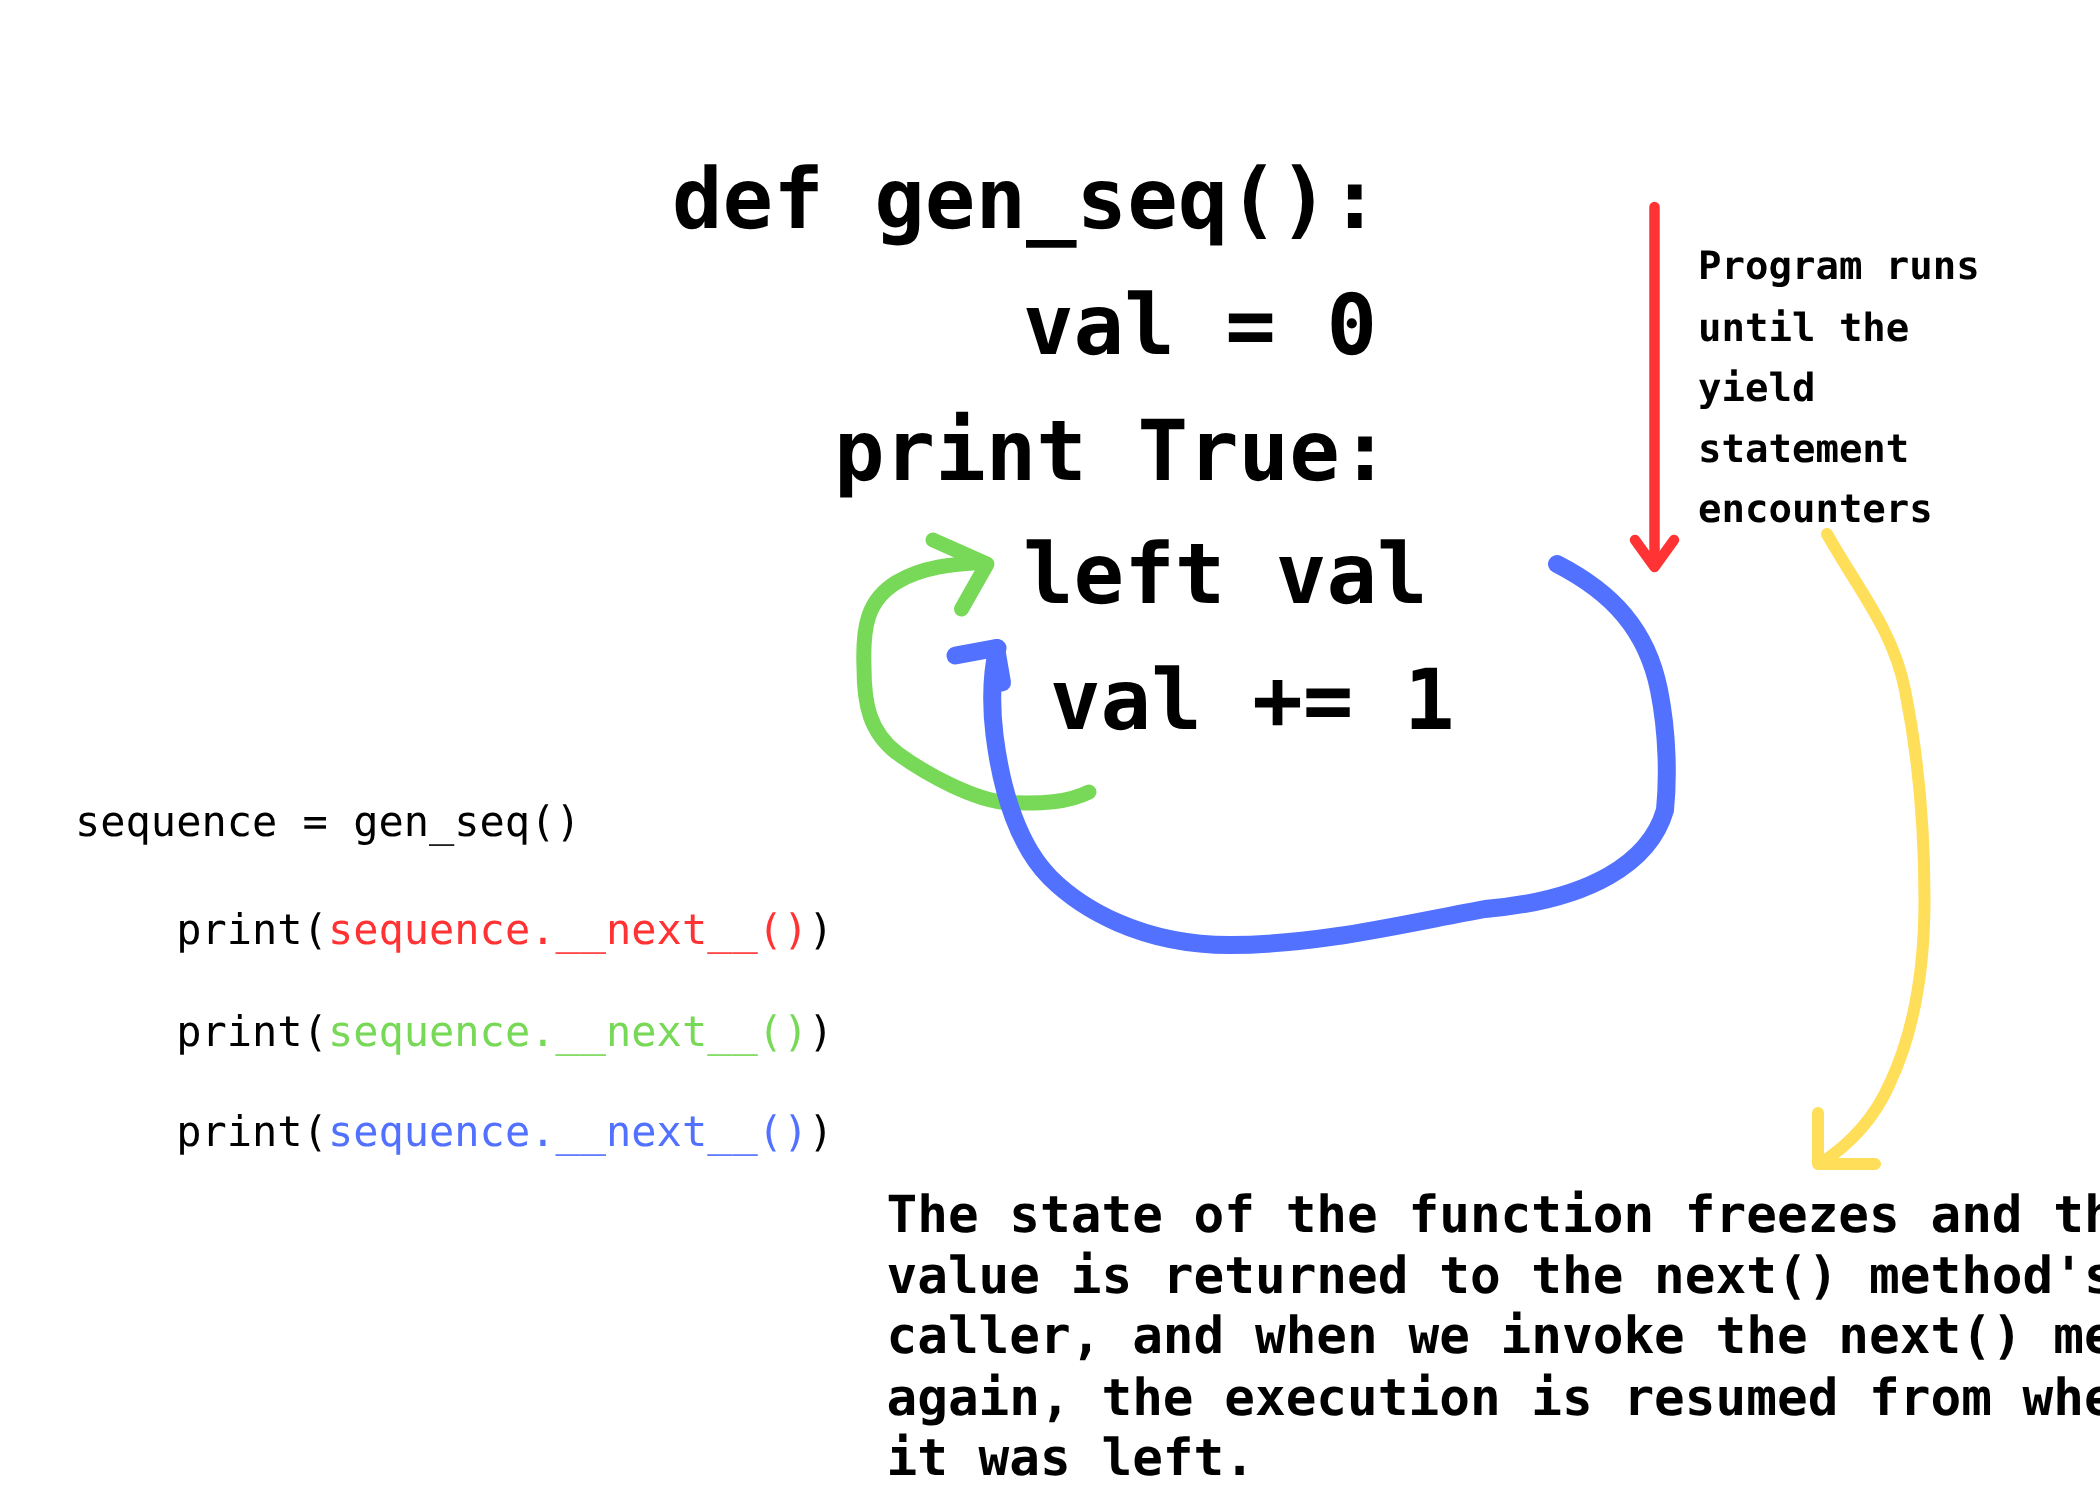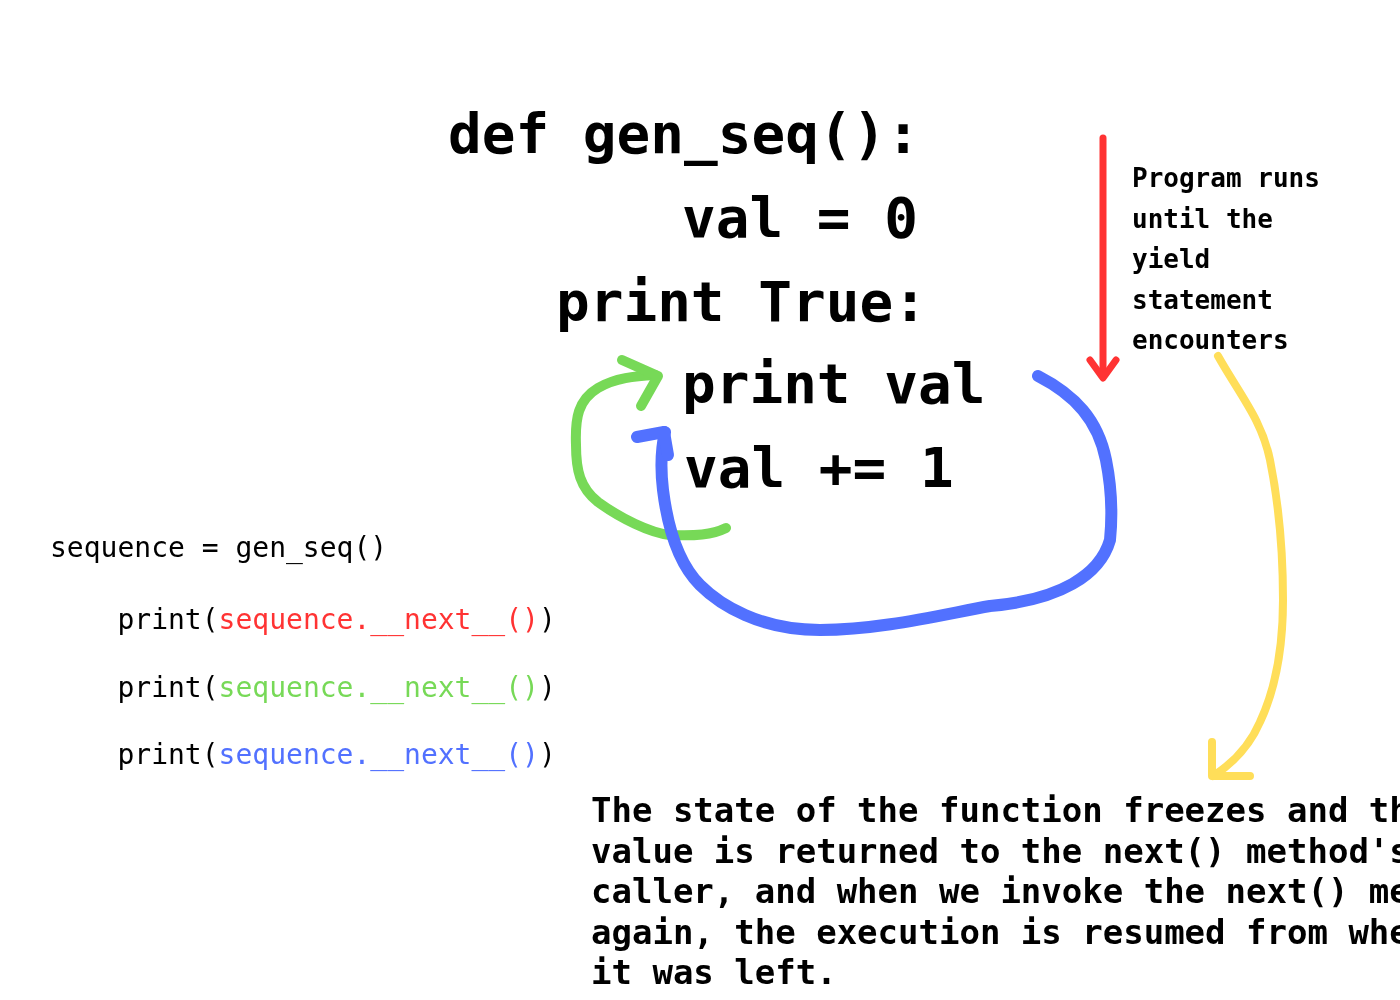--- a/index.html
+++ b/index.html
@@ -59,22 +59,22 @@
       pointer-events: none;
     }
   </style>
 </head>
 <body>
 
 <div>
   <div class="code-line" style="left:448px; top:106px;">def gen_seq():</div>
   <div class="code-line" style="left:652px; top:190px;margin-left:30px;">val = 0</div>
   <div class="code-line" style="left:556px; top:274px;">print True:</div>
-  <div class="code-line" style="left:682px; top:356px;">print val</div>
-  <div class="code-line" style="left:684px; top:440px;">val += 1</div>
+  <div class="code-line" style="left:682px; top:356px;">left val</div>
+  <div class="code-line" style="left:700px; top:440px;">val += 1</div>
 </div>
 
 <div>
   <div class="caller-line" style="left:50px; top:534px;">sequence = gen_seq()</div>
 
   <div class="caller-line" style="left:50px; top:578px;">
     <span>print(</span><span style="color:#ff3333;">sequence.__next__()</span><span>)</span>
   </div>
 
   <div class="caller-line" style="left:50px; top:646px;">

